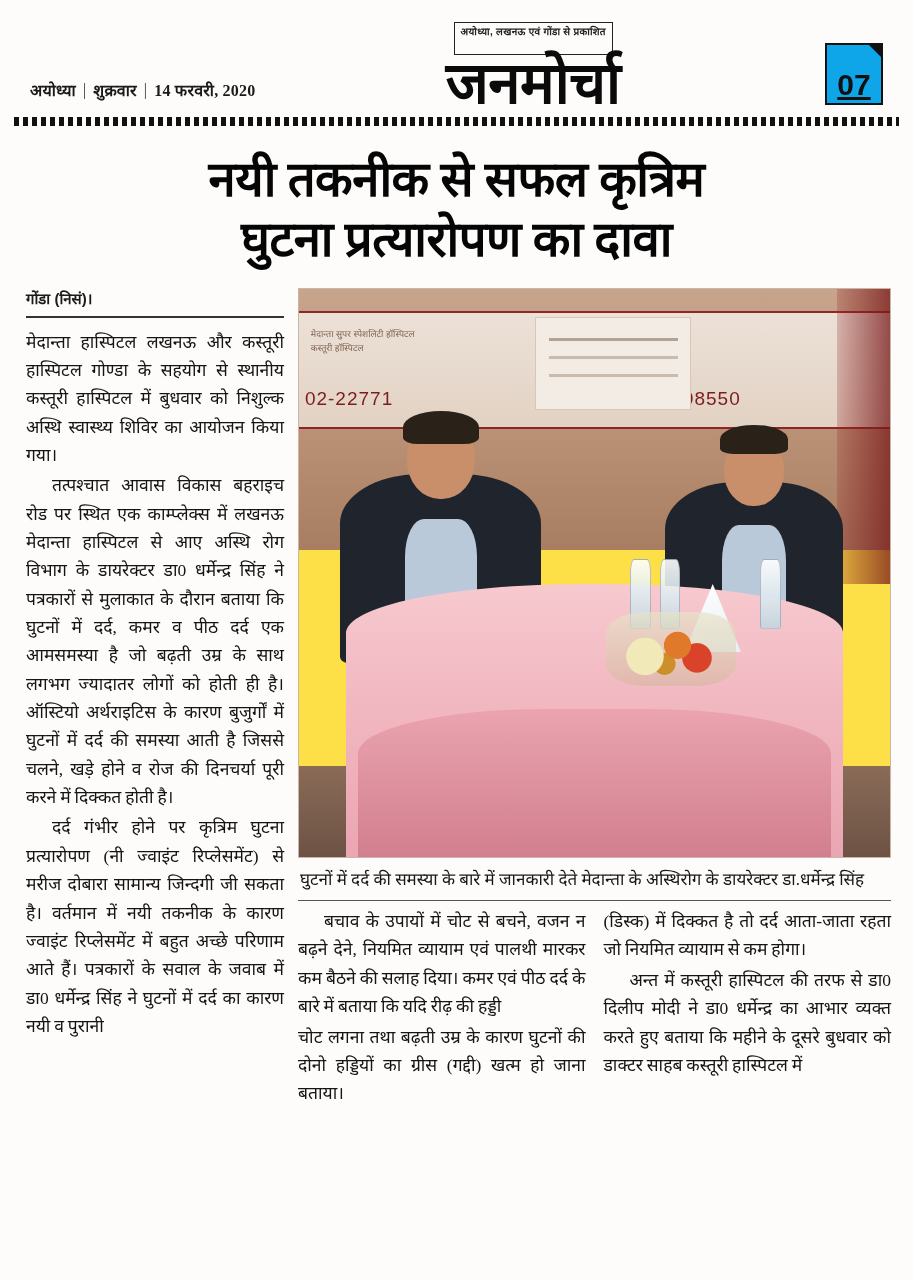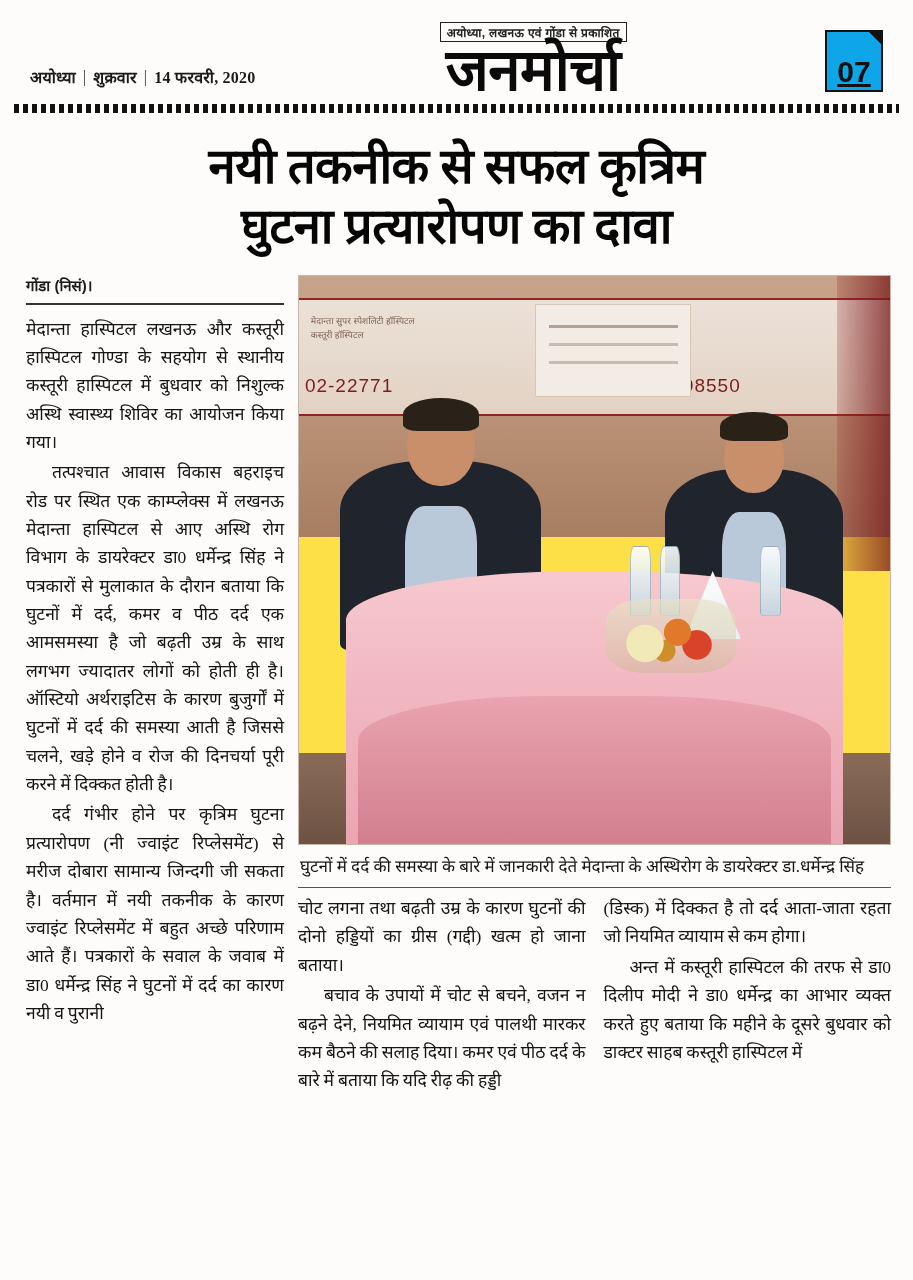--- a/index.html
+++ b/index.html
@@ -54,25 +54,25 @@
 
   .brandwrap {
     position: relative;
     display: flex;
     flex-direction: column;
     align-items: center;
     margin-left: -14px;
   }
   .brand-sub {
     font-family: "Liberation Sans", sans-serif;
-    font-size: 12px;
+    font-size: 10px;
     font-weight: bold;
     letter-spacing: 0.3px;
     border: 1px solid #222;
-    padding: 1px 6px 0 6px;
+    padding: 1px 6px 16px 6px;
     margin-bottom: 1px;
     color: #222;
     white-space: nowrap;
   }
   .brand {
     font-family: "Liberation Serif", serif;
     font-weight: bold;
     font-size: 58px;
     line-height: 0.95;
     letter-spacing: -0.5px;
@@ -471,22 +471,22 @@
         <div class="bottle b3"></div>
         <div class="napkin"></div>
         <div class="flowers"></div>
       </div>
 
       <div class="caption">घुटनों में दर्द की समस्या के बारे में जानकारी देते मेदान्ता के अस्थिरोग के डायरेक्टर डा.धर्मेन्द्र सिंह</div>
       <div class="cap-rule"></div>
 
       <div class="lower-cols">
         <div class="lower-col">
+          <p class="body indent">बचाव के उपायों में चोट से बचने, वजन न बढ़ने देने, नियमित व्यायाम एवं पालथी मारकर कम बैठने की सलाह दिया। कमर एवं पीठ दर्द के बारे में बताया कि यदि रीढ़ की हड्डी</p>
           <p class="body">चोट लगना तथा बढ़ती उम्र के कारण घुटनों की दोनो हड्डियों का ग्रीस (गद्दी) खत्म हो जाना बताया।</p>
-          <p class="body indent">बचाव के उपायों में चोट से बचने, वजन न बढ़ने देने, नियमित व्यायाम एवं पालथी मारकर कम बैठने की सलाह दिया। कमर एवं पीठ दर्द के बारे में बताया कि यदि रीढ़ की हड्डी</p>
         </div>
         <div class="lower-col">
           <p class="body">(डिस्क) में दिक्कत है तो दर्द आता-जाता रहता जो नियमित व्यायाम से कम होगा।</p>
           <p class="body indent">अन्त में कस्तूरी हास्पिटल की तरफ से डा0 दिलीप मोदी ने डा0 धर्मेन्द्र का आभार व्यक्त करते हुए बताया कि महीने के दूसरे बुधवार को डाक्टर साहब कस्तूरी हास्पिटल में</p>
         </div>
       </div>
 
     </div>
   </div>
 

